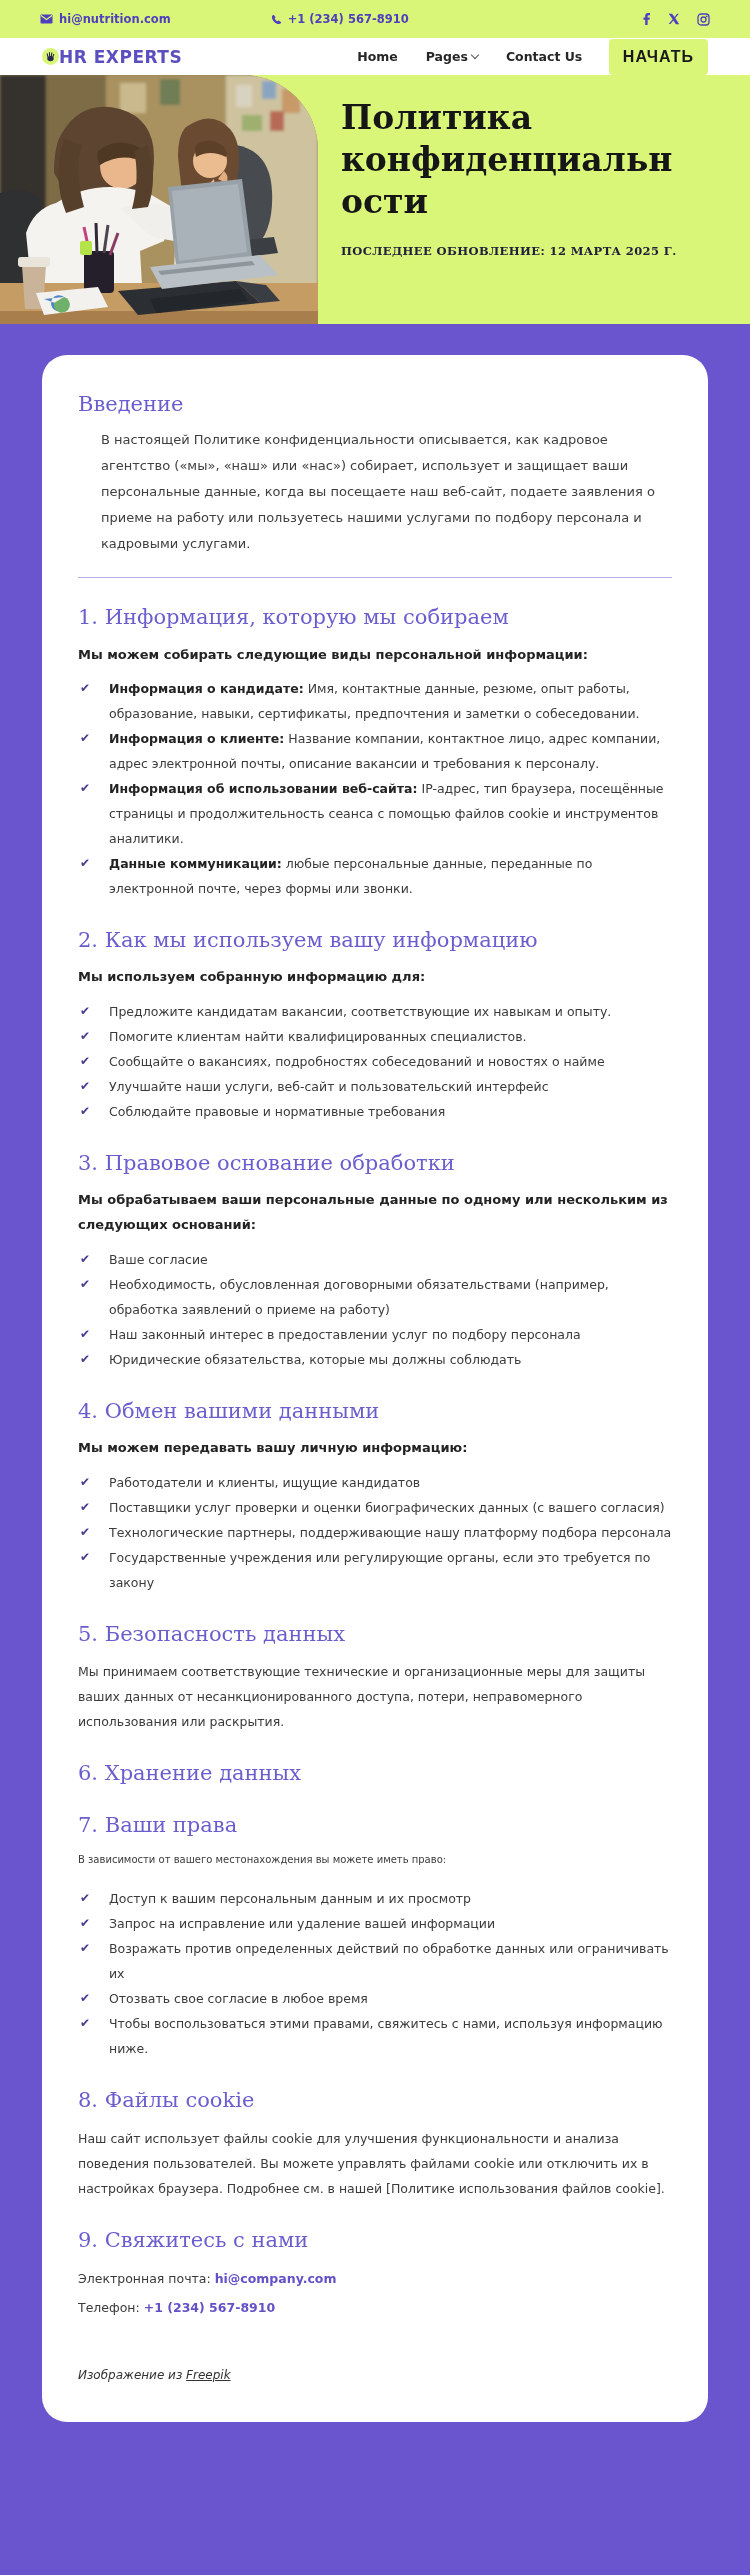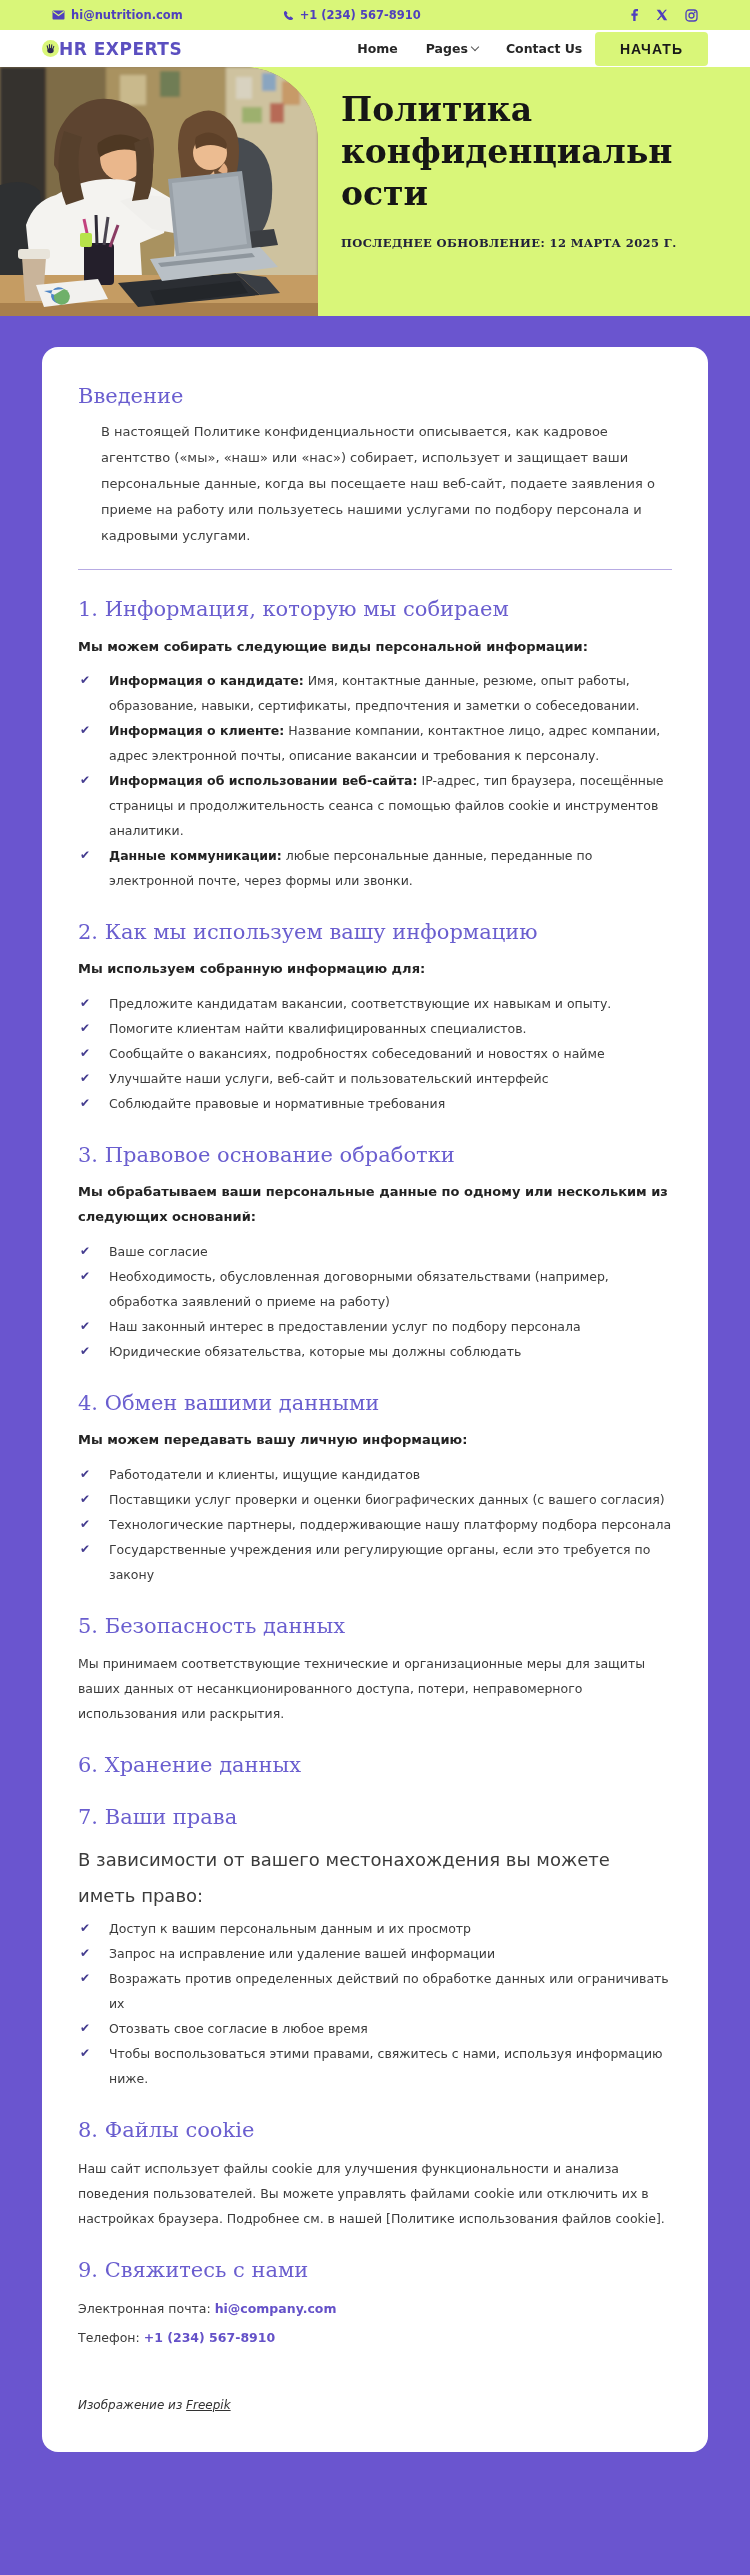--- a/index.html
+++ b/index.html
@@ -6,61 +6,61 @@
     --lime:#d9f679; --purple:#6a55cf; --heading:#6a5ecf; --link:#6451c8;
     --footer-bg:#060606; --text:#3b3b3b; --text-dark:#1d1d1d; --check:#443c8f;
   }
   *{box-sizing:border-box;margin:0;padding:0;}
   html,body{width:750px;}
   body{
     font-family:"DejaVu Sans","Liberation Sans",sans-serif;
     background:var(--purple); color:var(--text); width:750px; margin:0 auto;
   }
   
-  .topbar{height:30px;background:var(--lime);display:flex;align-items:center;
-    padding:0 52px;font-size:11.5px;font-weight:bold;color:#4f40bd;}
+  .topbar{height:38px;background:var(--lime);display:flex;align-items:center;
+    padding:0 40px;font-size:11.5px;font-weight:bold;color:#4f40bd;}
   .topbar .tb-item{display:flex;align-items:center;gap:6px;}
   .topbar .tb-phone{margin-left:100px;}
   .topbar .tb-social{margin-left:auto;display:flex;gap:17px;align-items:center;}
   .topbar svg{display:block;}
   
   .nav{height:37px;background:#fff;display:flex;align-items:center;padding:0 42px;}
   .logo{display:flex;align-items:center;gap:0;font-size:17px;font-weight:bold;
     letter-spacing:.5px;color:#5b4fc0;}
   .logo-badge{width:17px;height:17px;border-radius:50%;background:var(--lime);
     display:flex;align-items:center;justify-content:center;}
   .nav-menu{display:flex;gap:28px;margin-left:175px;align-items:center;
     font-size:12.5px;font-weight:bold;color:#262626;}
   .nav-menu .nav-link{display:flex;align-items:center;gap:4px;cursor:pointer;}
   .chevron{width:6px;height:6px;border-right:1.5px solid #555;border-bottom:1.5px solid #555;
     transform:rotate(45deg);margin-top:-3px;}
-  .cta{margin-left:auto;background:var(--lime);color:#191919;font-size:14px;
+  .cta{margin-left:auto;background:var(--lime);color:#191919;font-size:16px;
     font-weight:bold;letter-spacing:1px;border:none;border-radius:4px;
-    padding:9px 25px;cursor:pointer;}
+    padding:9px 14px;cursor:pointer;}
   
   .hero{position:relative;height:249px;background:var(--lime);overflow:hidden;padding-left:18px;}
   .hero-photo{position:absolute;left:0;top:0;width:318px;height:249px;
     border-top-right-radius:75px;overflow:hidden;}
   .hero-photo svg{display:block;}
   .hero-text{position:absolute;left:341px;top:22px;width:345px;}
   .hero-title{font-family:"DejaVu Serif","Liberation Serif",serif;font-weight:bold;
     font-size:33px;line-height:1.28;color:#161616;overflow-wrap:break-word;word-break:break-word;}
   .hero-updated{margin-top:20px;font-family:"DejaVu Serif","Liberation Serif",serif;
     font-size:11.5px;font-weight:bold;letter-spacing:.4px;color:#20203a;}
   
   .page-body{padding:31px 42px 33px;}
-  .card{background:#fff;border-radius:16px;padding:36px 36px 40px;}
+  .card{background:#fff;border-radius:25px;padding:36px 36px 40px;}
   .h-intro,.sec-title{font-family:"DejaVu Serif","Liberation Serif",serif;
     font-weight:normal;color:var(--heading);font-size:21px;line-height:1.25;}
   .h-intro{margin-bottom:10px;}
   .intro-par{font-size:13px;line-height:2.0;color:#3f3f3f;margin-left:23px;}
   .divider{border:none;border-top:1px solid #b7abe3;margin:20px 0 4px;}
   .sec-title{margin:26px 0 12px;}
   .lead-bold{font-size:13px;font-weight:bold;color:#232323;line-height:1.9;margin-bottom:9px;}
-  .lead-normal{font-size:18px;line-height:2.0;margin-bottom:2px;}
+  .lead-normal{font-size:10px;line-height:2.0;margin-bottom:16px;}
   .body-par{font-size:12.5px;line-height:2.0;}
   .checklist{list-style:none;}
   .checklist li{position:relative;padding-left:31px;font-size:12.5px;line-height:2.0;}
   .checklist .check{position:absolute;left:2px;top:0;color:var(--check);font-size:12px;}
   .checklist b,.note b{color:#232323;}
   .note{font-size:12.5px;line-height:2.0;margin-top:8px;}
   .contact-line{font-size:12.5px;line-height:2.3;}
   .contact-line a{color:var(--link);font-weight:bold;text-decoration:none;}
   .card-credit{margin-top:46px;font-size:12px;font-style:italic;color:#333;}
   .card-credit a{color:#333;}

